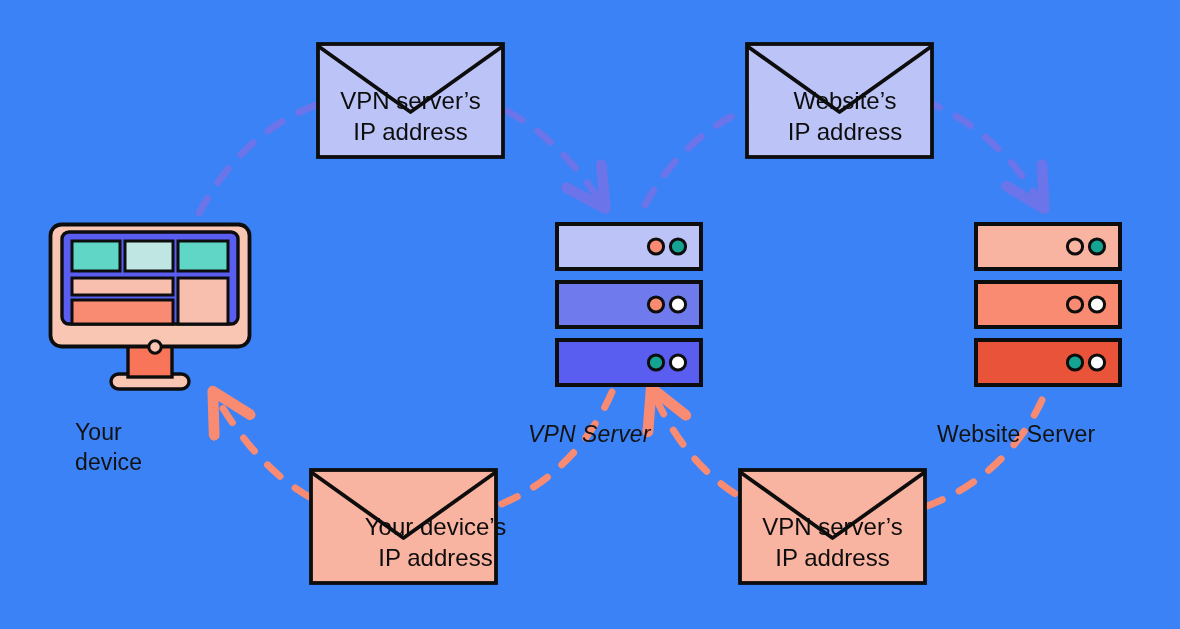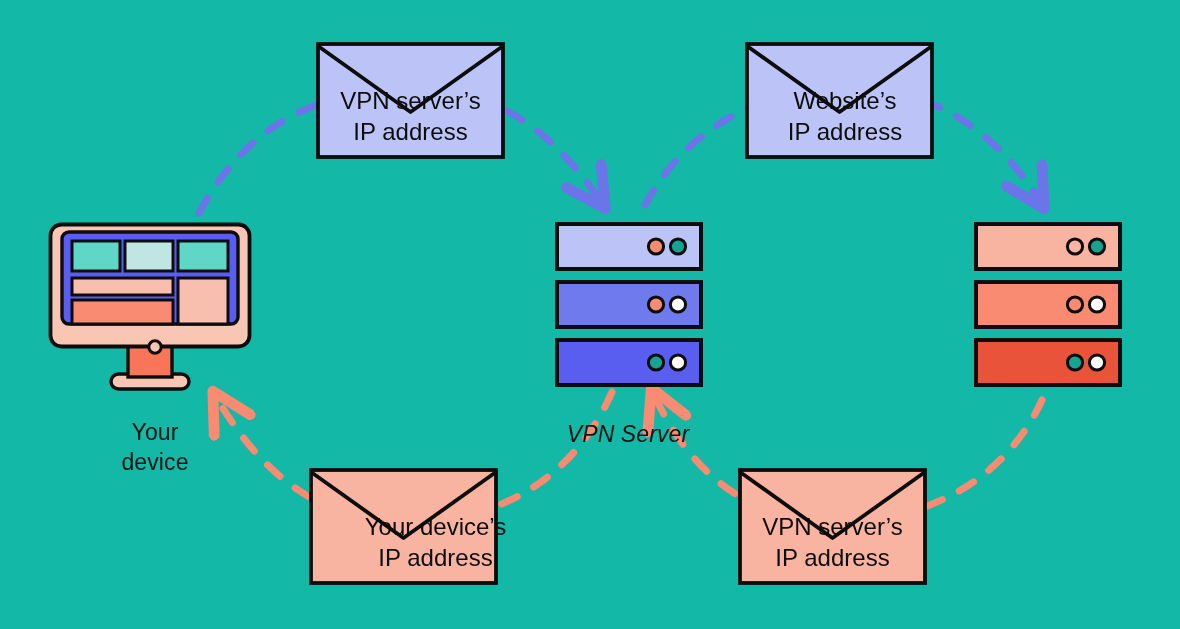--- a/index.html
+++ b/index.html
@@ -4,35 +4,34 @@
 <style>
   html,body{margin:0;padding:0;background:#ffffff;}
   body{
     font-family:"Liberation Sans", sans-serif;
     -webkit-font-smoothing:antialiased;
   }
   #stage{
     position:relative;
     width:1180px;
     height:629px;
-    background:#14b8a6;
+    background:#3b82f6;
     overflow:hidden;
   }
   #stage svg{
     position:absolute;
     left:0; top:0;
     width:1180px;
     height:629px;
   }
   .lbl{
     position:absolute;
     font-family:"Liberation Sans", sans-serif;
     font-size:23px;
     color:#121212;
-    text-align:center;
     line-height:1.30;
     letter-spacing:0.1px;
     white-space:pre-line;
     pointer-events:none;
   }
   .env-text{
     position:absolute;
     font-family:"Liberation Sans", sans-serif;
     font-size:24px;
     color:#0d0d0d;
@@ -148,14 +147,15 @@
 IP address</div>
 
   <div class="env-text" style="left:740px; top:512px; width:185px;">VPN server’s
 IP address</div>
 
   <div class="lbl" style="left:75px; top:418px; width:160px;">Your
 device</div>
 
   <div class="lbl" style="left:528px; top:420px; width:200px;font-style:italic;">VPN Server</div>
 
+  <div class="lbl" style="left:937px; top:420px; width:220px;">Website Server</div>
 
 </div>
 
 </body></html>

